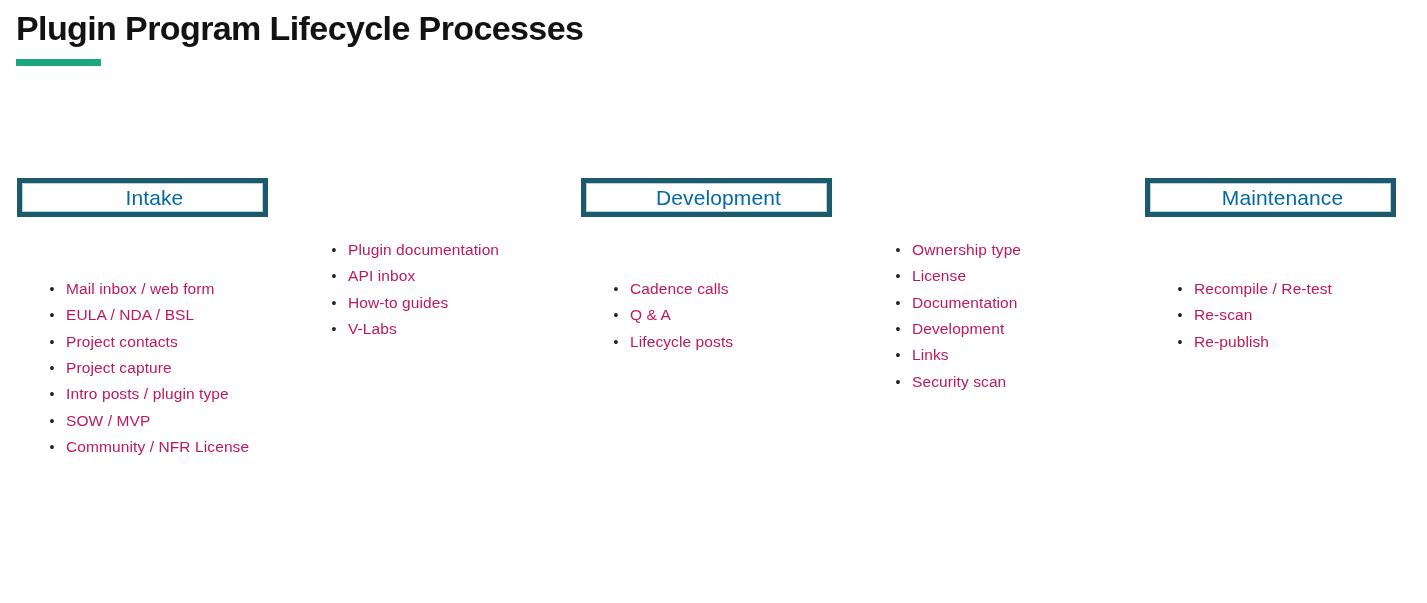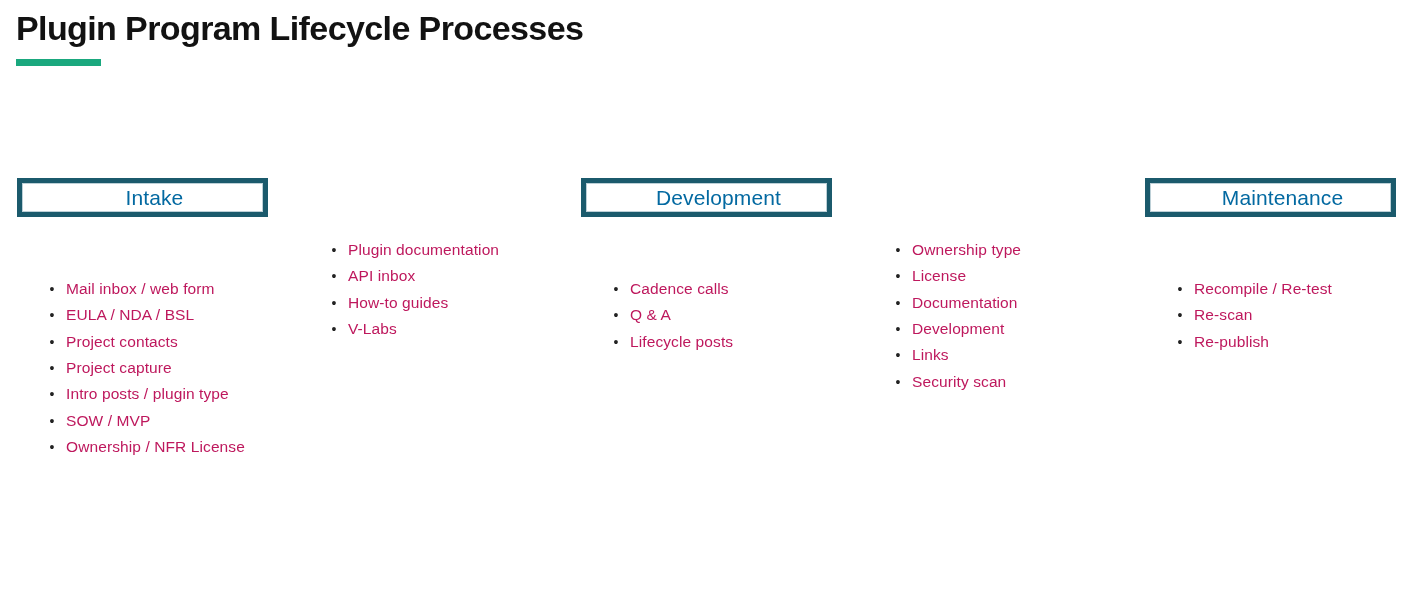--- a/index.html
+++ b/index.html
@@ -109,21 +109,21 @@
           <li>
             <span class="bullet">•</span>
             <span class="item-text">Intro posts / plugin type</span>
           </li>
           <li>
             <span class="bullet">•</span>
             <span class="item-text">SOW / MVP</span>
           </li>
           <li>
             <span class="bullet">•</span>
-            <span class="item-text">Ownership / NFR License</span>
+            <span class="item-text">Community / NFR License</span>
           </li>
         </ul>
     </div>
 
     <div class="column">
       <ul>
           <li>
             <span class="bullet">•</span>
             <span class="item-text">Plugin documentation</span>
           </li>

